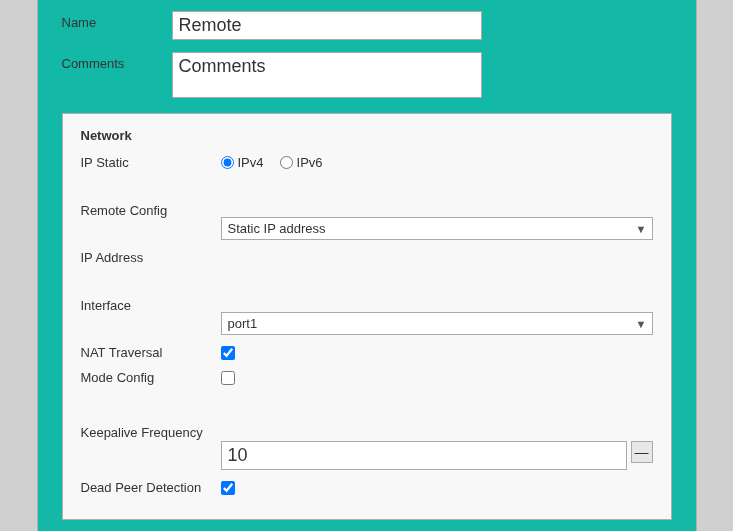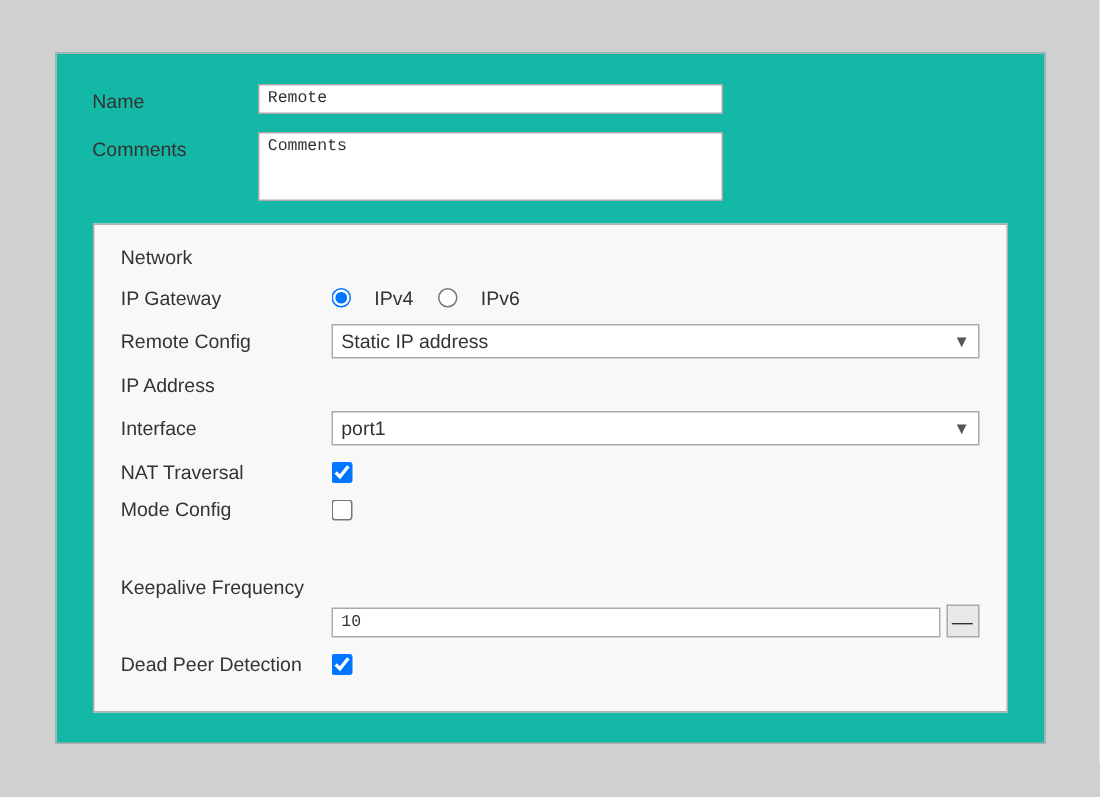--- a/index.html
+++ b/index.html
@@ -43,40 +43,40 @@
     .form-control-wide {
       width: 310px;
     }
 
     input[type="text"],
     textarea {
       width: 100%;
       border: 1px solid #aaa;
       background: #fff;
       padding: 3px 6px;
-      font-size: 11px;
-      font-family: Liberation Mono, monospace;
+      font-size: 18px;
+      font-family: Liberation Sans, sans-serif;
       color: #333;
       outline: none;
     }
 
     textarea {
       resize: none;
       height: 46px;
     }
 
     .network-section {
       border: 1px solid #b0b0b0;
       background: #f8f8f8;
       padding: 14px 18px;
       margin-top: 4px;
     }
 
     .section-title {
-      font-weight: normal;
+      font-weight: bold;
       margin-bottom: 12px;
       font-size: 13px;
     }
 
     .inner-form-row {
       display: flex;
       align-items: center;
       margin-bottom: 10px;
     }
 
@@ -92,28 +92,29 @@
 
     .radio-group {
       display: flex;
       align-items: center;
       gap: 16px;
     }
 
     .radio-item {
       display: flex;
       align-items: center;
-      gap: 16px;
+      gap: 4px;
       cursor: pointer;
     }
 
     .select-wrapper {
       position: relative;
       display: inline-block;
       width: 100%;
+      margin-top: 37px;
     }
 
     select {
       width: 100%;
       border: 1px solid #aaa;
       background: #fff;
       padding: 3px 24px 3px 6px;
       font-size: 13px;
       font-family: Arial, sans-serif;
       color: #333;
@@ -144,21 +145,21 @@
       cursor: pointer;
     }
 
     input[type="radio"] {
       cursor: pointer;
     }
 
     .keepalive-input {
       width: 340px;
       display: flex;
-      align-items: flex-end;
+      align-items: flex-start;
       margin-top: 46px;
     }
 
     .keepalive-input input[type="text"] {
       flex: 1;
       border: 1px solid #aaa;
       padding: 3px 6px;
     }
 
     .minus-btn {
@@ -192,21 +193,21 @@
     <div class="form-label">Comments</div>
     <div class="form-control-wide">
       <textarea style="">Comments</textarea>
     </div>
   </div>
 
   <div class="network-section">
     <div class="section-title">Network</div>
 
     <div class="inner-form-row">
-      <div class="inner-label">IP Gateway</div>
+      <div class="inner-label">IP Static</div>
       <div class="inner-control radio-group">
         <label class="radio-item">
           <input type="radio" name="ip_version" checked="" style="">
           <span>IPv4</span>
         </label>
         <label class="radio-item">
           <input type="radio" name="ip_version" style="">
           <span>IPv6</span>
         </label>
       </div>

